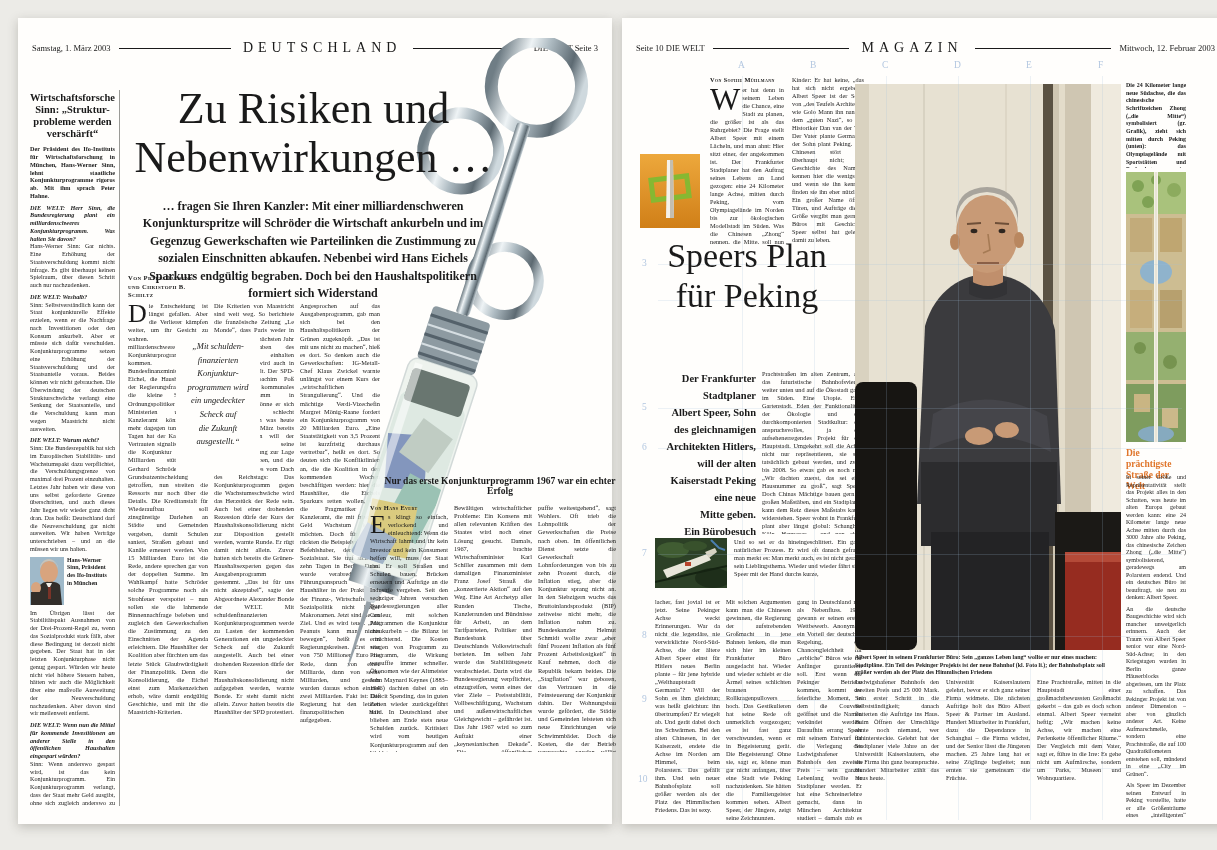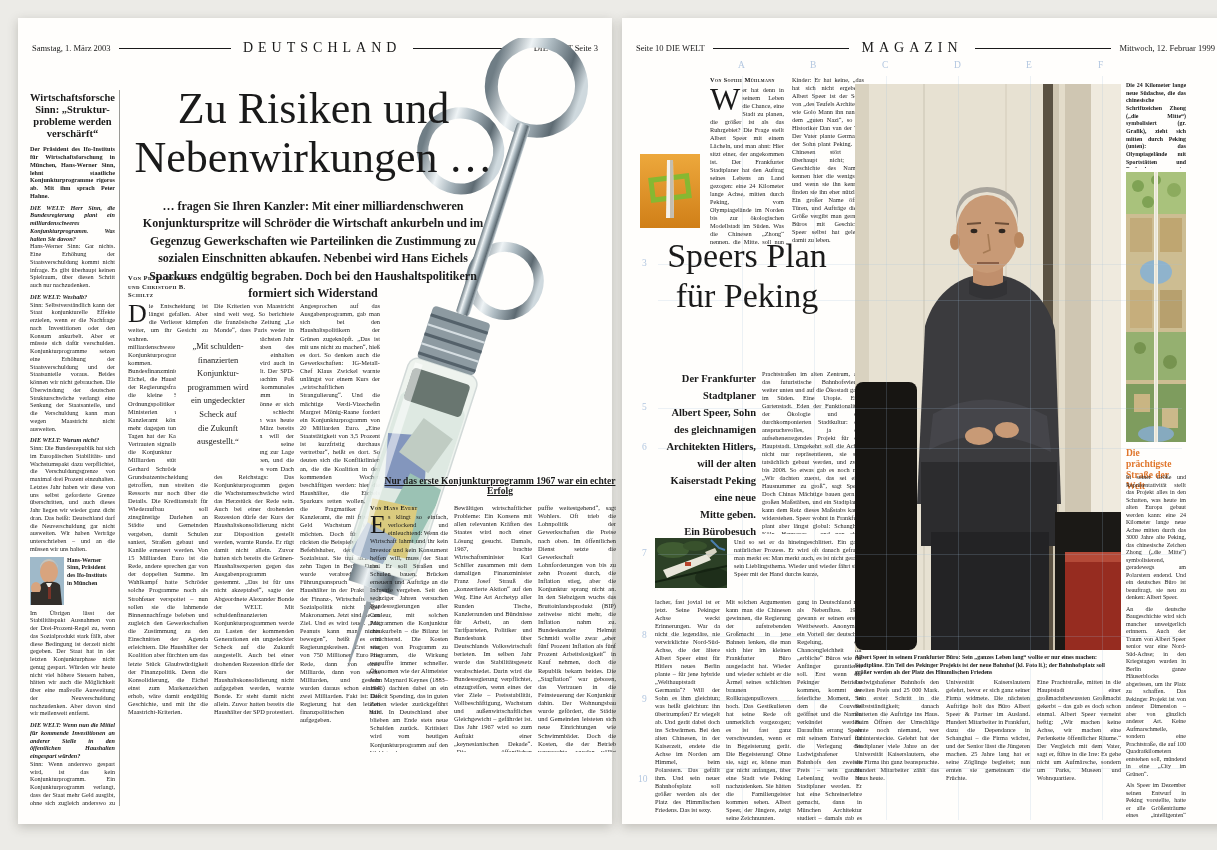--- a/index.html
+++ b/index.html
@@ -9,21 +9,21 @@
   #pageL{left:18px;width:594px;height:806px;}
   #pageR{left:622px;width:607px;height:806px;}
   .hdr{position:absolute;top:22px;left:14px;right:14px;display:flex;align-items:center;height:16px;}
   .hdr .side{font-size:8.5px;font-weight:normal;white-space:nowrap;}
   .hdr .mast{font-size:14px;letter-spacing:5px;white-space:nowrap;padding:0 4px;}
   .hline{flex:1;height:1px;background:#1a1a1a;margin:0 8px 0 8px;}
   .abs{position:absolute;}
   .body{font-size:6.4px;line-height:1.27;text-align:justify;}
   .tiny{font-size:6.2px;line-height:1.25;text-align:justify;}
   .bold{font-weight:bold;}
-  .ital{}
+  .ital{font-style:italic;}
   .pre{white-space:pre-line;}
   .smcaps{font-variant:small-caps;letter-spacing:.4px;}
   .dc::first-letter{float:left;font-size:26px;line-height:21px;padding:1px 2px 0 0;}
   .dcW::first-letter{float:left;font-size:32px;line-height:25px;padding:1px 2px 0 0;}
   .vrule{width:1px;background:#9a9a96;}
   .gl{position:absolute;color:#b3c7e0;font-size:9.5px;z-index:2;}
   .gridv{position:absolute;width:1px;background:rgba(160,188,220,.20);z-index:2;}
   .gridh{position:absolute;height:1px;background:rgba(160,188,220,.20);z-index:2;}
   .qaq{font-weight:bold;font-style:italic;margin-top:4px;}
   .cap{font-size:5.9px;line-height:1.3;font-weight:bold;text-align:left;}
@@ -130,40 +130,40 @@
   <div class="abs pre ital" style="left:158px;top:316px;width:80px;min-height:128px;background:#fffefc;z-index:5;font-size:8.5px;line-height:1.6;text-align:center;padding:6px 2px;">„Mit schulden-
 finanzierten
 Konjunktur-
 programmen wird
 ein ungedeckter
 Scheck auf
 die Zukunft
 ausgestellt.“</div>
 
   <div class="abs" style="left:352px;top:452px;width:246px;z-index:4;">
-    <div class="bold" style="font-size:9.5px;text-align:center;margin-top:6px;padding-left:14px;text-decoration:underline;">Nur das erste Konjunkturprogramm 1967 war ein echter Erfolg</div>
+    <div class="bold" style="font-size:9.5px;text-align:center;margin-top:6px;padding-left:14px;">Nur das erste Konjunkturprogramm 1967 war ein echter Erfolg</div>
     <div style="display:flex;gap:6px;margin-top:8px;height:248px;overflow:hidden;">
       <div style="width:78px;">
         <div class="smcaps bold" style="font-size:6.4px;margin-bottom:2px;">Von Hans Evert</div>
         <div class="body dc">Es klingt so einfach, verlockend und einleuchtend: Wenn die Wirtschaft lahmt und ihr kein Investor und kein Konsument helfen will, muss der Staat ran. Er soll Straßen und Schulen bauen, Brücken erneuern und Aufträge an die Industrie vergeben. Seit den sechziger Jahren versuchen Bundesregierungen aller Couleur, mit solchen Programmen die Konjunktur anzukurbeln – die Bilanz ist ernüchternd. Die Kosten stiegen von Programm zu Programm, die Wirkung verpuffte immer schneller. Ökonomen wie der Altmeister John Maynard Keynes (1883–1946) dachten dabei an ein Deficit Spending, das in guten Zeiten wieder zurückgeführt wird. In Deutschland aber blieben am Ende stets neue Schulden zurück. Kritisiert wird vom heutigen Konjunkturprogramm auf den Wohlstand.</div>
       </div>
       <div class="body" style="width:78px;">Bewältigen wirtschaftlicher Probleme: Ein Konsens mit allen relevanten Kräften des Staates wird noch einer Lösung gesucht. Damals, 1967, brachte Wirtschaftsminister Karl Schiller zusammen mit dem damaligen Finanzminister Franz Josef Strauß die „konzertierte Aktion“ auf den Weg. Eine Art Archetyp aller Runden Tische, Kanzlerrunden und Bündnisse für Arbeit, an dem Tarifparteien, Politiker und Bundesbank über Deutschlands Volkswirtschaft berieten. Im selben Jahr wurde das Stabilitätsgesetz verabschiedet. Darin wird die Bundesregierung verpflichtet, einzugreifen, wenn eines der vier Ziele – Preisstabilität, Vollbeschäftigung, Wachstum und außenwirtschaftliches Gleichgewicht – gefährdet ist. Das Jahr 1967 wird so zum Auftakt einer „keynesianischen Dekade“. „Die öffentlichen Investitionsprogramme wurden immer umfangreicher“,</div>
       <div class="body" style="width:78px;">puffte weitestgehend“, sagt Wohlers. Oft trieb die Lohnpolitik der Gewerkschaften die Preise nach oben. Im öffentlichen Dienst setzte die Gewerkschaft Lohnforderungen von bis zu zehn Prozent durch, die Inflation stieg, aber die Konjunktur sprang nicht an. In den Siebzigern wuchs das Bruttoinlandsprodukt (BIP) zeitweise nicht mehr, die Inflation nahm zu. Bundeskanzler Helmut Schmidt wollte zwar „eher fünf Prozent Inflation als fünf Prozent Arbeitslosigkeit“ in Kauf nehmen, doch die Republik bekam beides. Die „Stagflation“ war geboren, das Vertrauen in die Feinsteuerung der Konjunktur dahin. Der Wohnungsbau wurde gefördert, die Städte und Gemeinden leisteten sich neue Einrichtungen wie Schwimmbäder. Doch die Kosten, die der Betrieb verursachte, wurden völlig ausgeblendet, sagt HWWA-Ökonom Wohlers. Jetzt will die Bundesregierung erneut Milliarden in den Kreislauf pumpen.</div>
     </div>
   </div>
 </div>
 
 <div class="page" id="pageR">
 
   <div class="hdr">
     <span class="side">Seite 10   DIE WELT</span>
     <span class="hline"></span>
     <span class="mast">MAGAZIN</span>
     <span class="hline"></span>
-    <span class="side">Mittwoch, 12. Februar 1999</span>
+    <span class="side">Mittwoch, 12. Februar 2003</span>
   </div>
 
   <span class="gl" style="left:116px;top:42px;">A</span>
   <span class="gl" style="left:188px;top:42px;">B</span>
   <span class="gl" style="left:260px;top:42px;">C</span>
   <span class="gl" style="left:332px;top:42px;">D</span>
   <span class="gl" style="left:404px;top:42px;">E</span>
   <span class="gl" style="left:476px;top:42px;">F</span>
 
   <span class="gl" style="left:20px;top:240px;">3</span>

